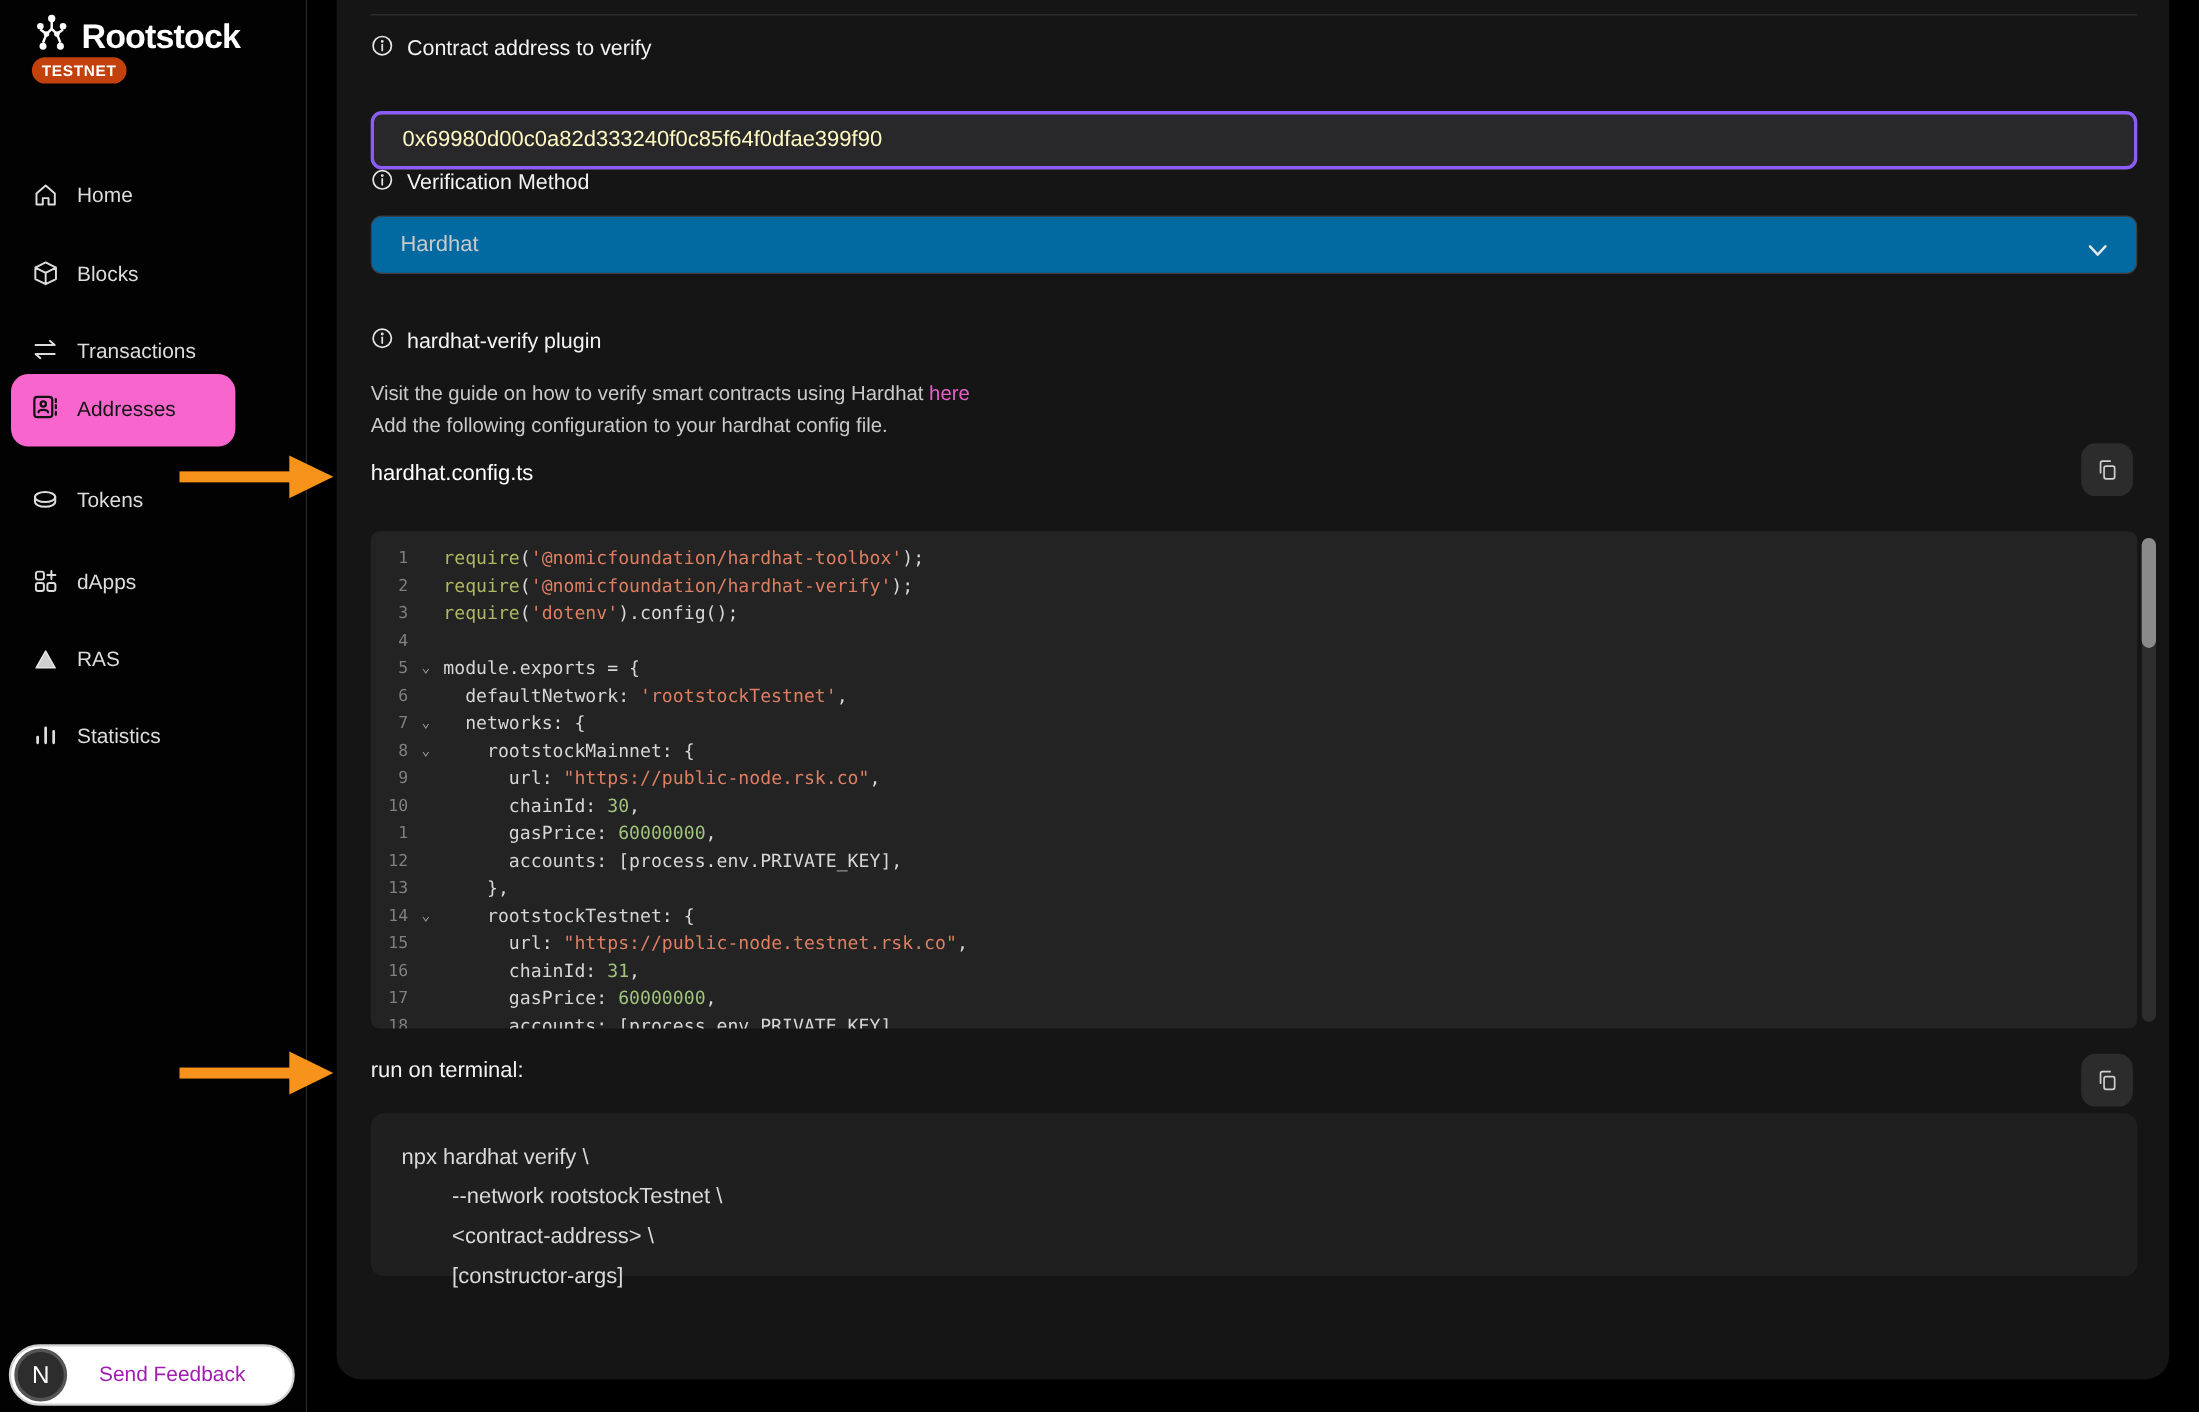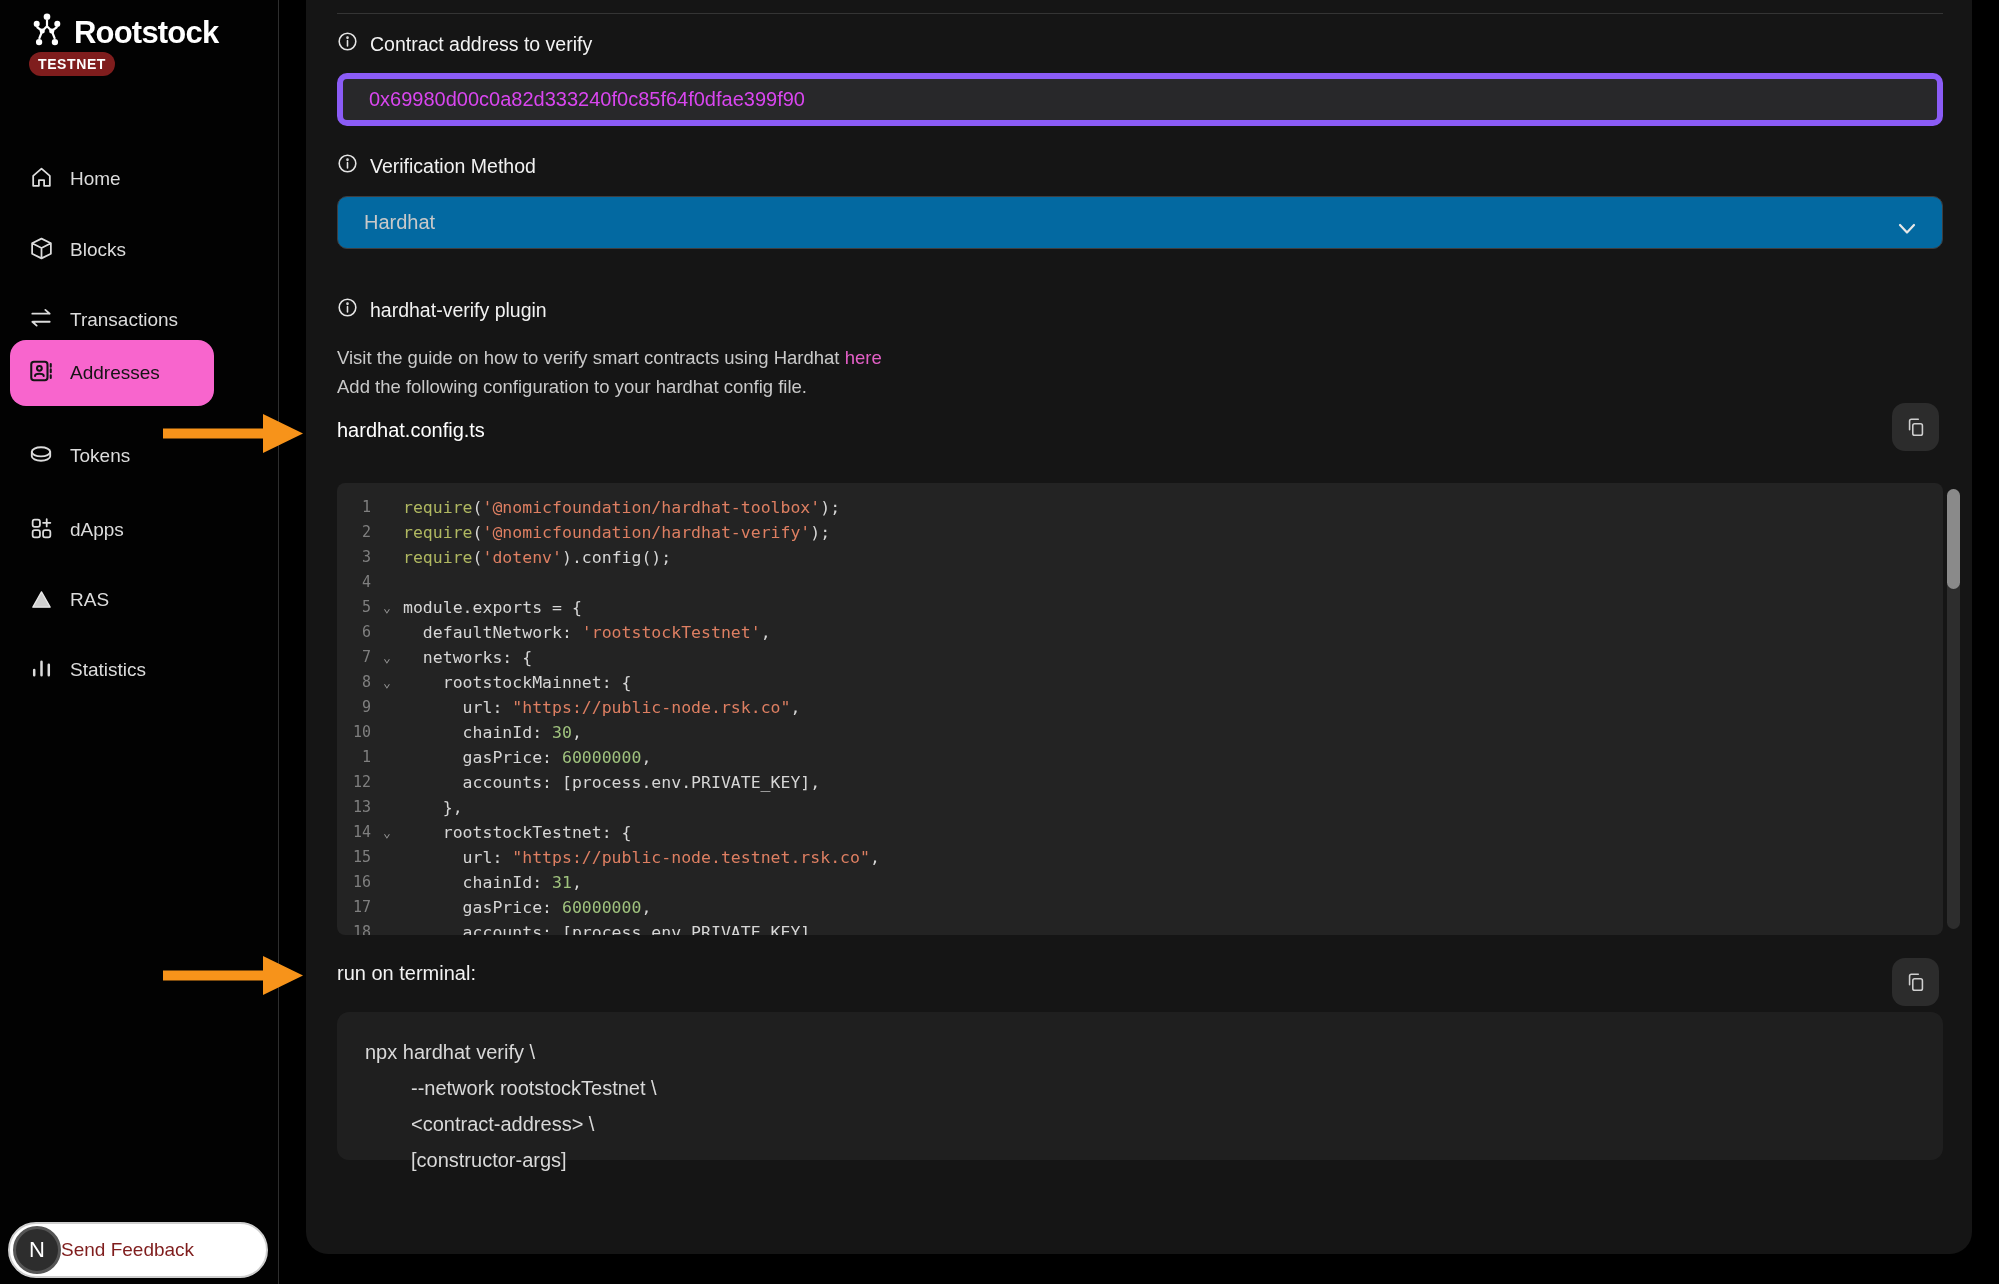--- a/index.html
+++ b/index.html
@@ -9,21 +9,21 @@
     font-family:"Liberation Sans", sans-serif; -webkit-font-smoothing:antialiased;
   }
   
   .sidebar {
     position:absolute; left:0; top:0; width:279px; height:1284px;
     background:#020202; border-right:1px solid #2e2e2e;
   }
   .logo-row { position:absolute; left:28px; top:12px; display:flex; align-items:center; gap:8px; color:#fff; }
   .logo-text { font-size:31px; font-weight:700; letter-spacing:-0.8px; }
   .badge {
-    position:absolute; left:29px; top:52px; background:#7f1d1d; color:#fff;
+    position:absolute; left:29px; top:52px; background:#c2410c; color:#fff;
     font-size:14px; font-weight:700; letter-spacing:0.6px; padding:4px 9px; border-radius:12px;
   }
   .nav-item {
     position:absolute; left:28px; height:48px; display:flex; align-items:flex-end; gap:16px;
     color:#dcdcdc; font-size:19px; cursor:pointer;
   }
   .nav-item .nav-ic { display:flex; width:26px; justify-content:center; }
   .nav-pill {
     position:absolute; left:10px; top:340px; width:204px; height:66px;
     background:#F865CD; border-radius:16px; display:flex; align-items:center; gap:16px;
@@ -31,32 +31,32 @@
   }
   .feedback {
     position:absolute; left:8px; top:1222px; width:260px; height:56px; background:#fff;
     border:2px solid #cfcfcf; border-radius:28px; display:flex; align-items:center;
     cursor:pointer; font-family:inherit;
   }
   .n-avatar {
     width:48px; height:48px; margin-left:3px; border-radius:50%; background:#2d2d2d;
     border:3px solid #555; color:#fff; font-size:22px; display:flex; align-items:center; justify-content:center;
   }
-  .feedback-label { flex:1; text-align:left; font-size:19px; color:#7f1d1d; padding-right:14px; }
+  .feedback-label { flex:1; text-align:center; font-size:19px; color:#a21caf; padding-right:14px; }
   
   .panel {
     position:absolute; left:306px; top:0; width:1666px; height:1254px;
     background:#151515; border-radius:0 0 22px 22px;
   }
   .top-divider { position:absolute; left:31px; top:13px; width:1606px; height:1px; background:#343434; }
   .field-label { position:absolute; left:31px; display:flex; align-items:center; gap:12px; color:#f2f2f2; font-size:19.5px; font-weight:400; }
   .text-field {
     position:absolute; left:31px; width:1606px; height:53px; background:#28282a;
-    border:6px solid #8b5cf6; border-radius:10px; color:#d946ef; font-size:20px;
-    padding:0 26px; font-family:inherit; outline:none;
+    border:3px solid #8b5cf6; border-radius:10px; color:#fef9c3; font-size:20px;
+    padding:0 26px; font-family:inherit; outline:none;margin-top:28px;
   }
   .select-field {
     position:absolute; left:31px; top:196px; width:1606px; height:53px; background:#0369a1;
     border:1px solid #3e3e40; border-radius:10px; color:#c9c9c9; font-size:20px;
     display:flex; align-items:center; padding:0 26px; cursor:pointer;
   }
   .select-field .chev { position:absolute; right:26px; top:20px; }
   .para { position:absolute; left:31px; top:344px; font-size:18.5px; line-height:28.5px; color:#c9c9c9; }
   .link { color:#E35FC6; cursor:pointer; }
   .file-title { position:absolute; left:31px; top:419px; color:#fff; font-size:20px; font-weight:500; }

